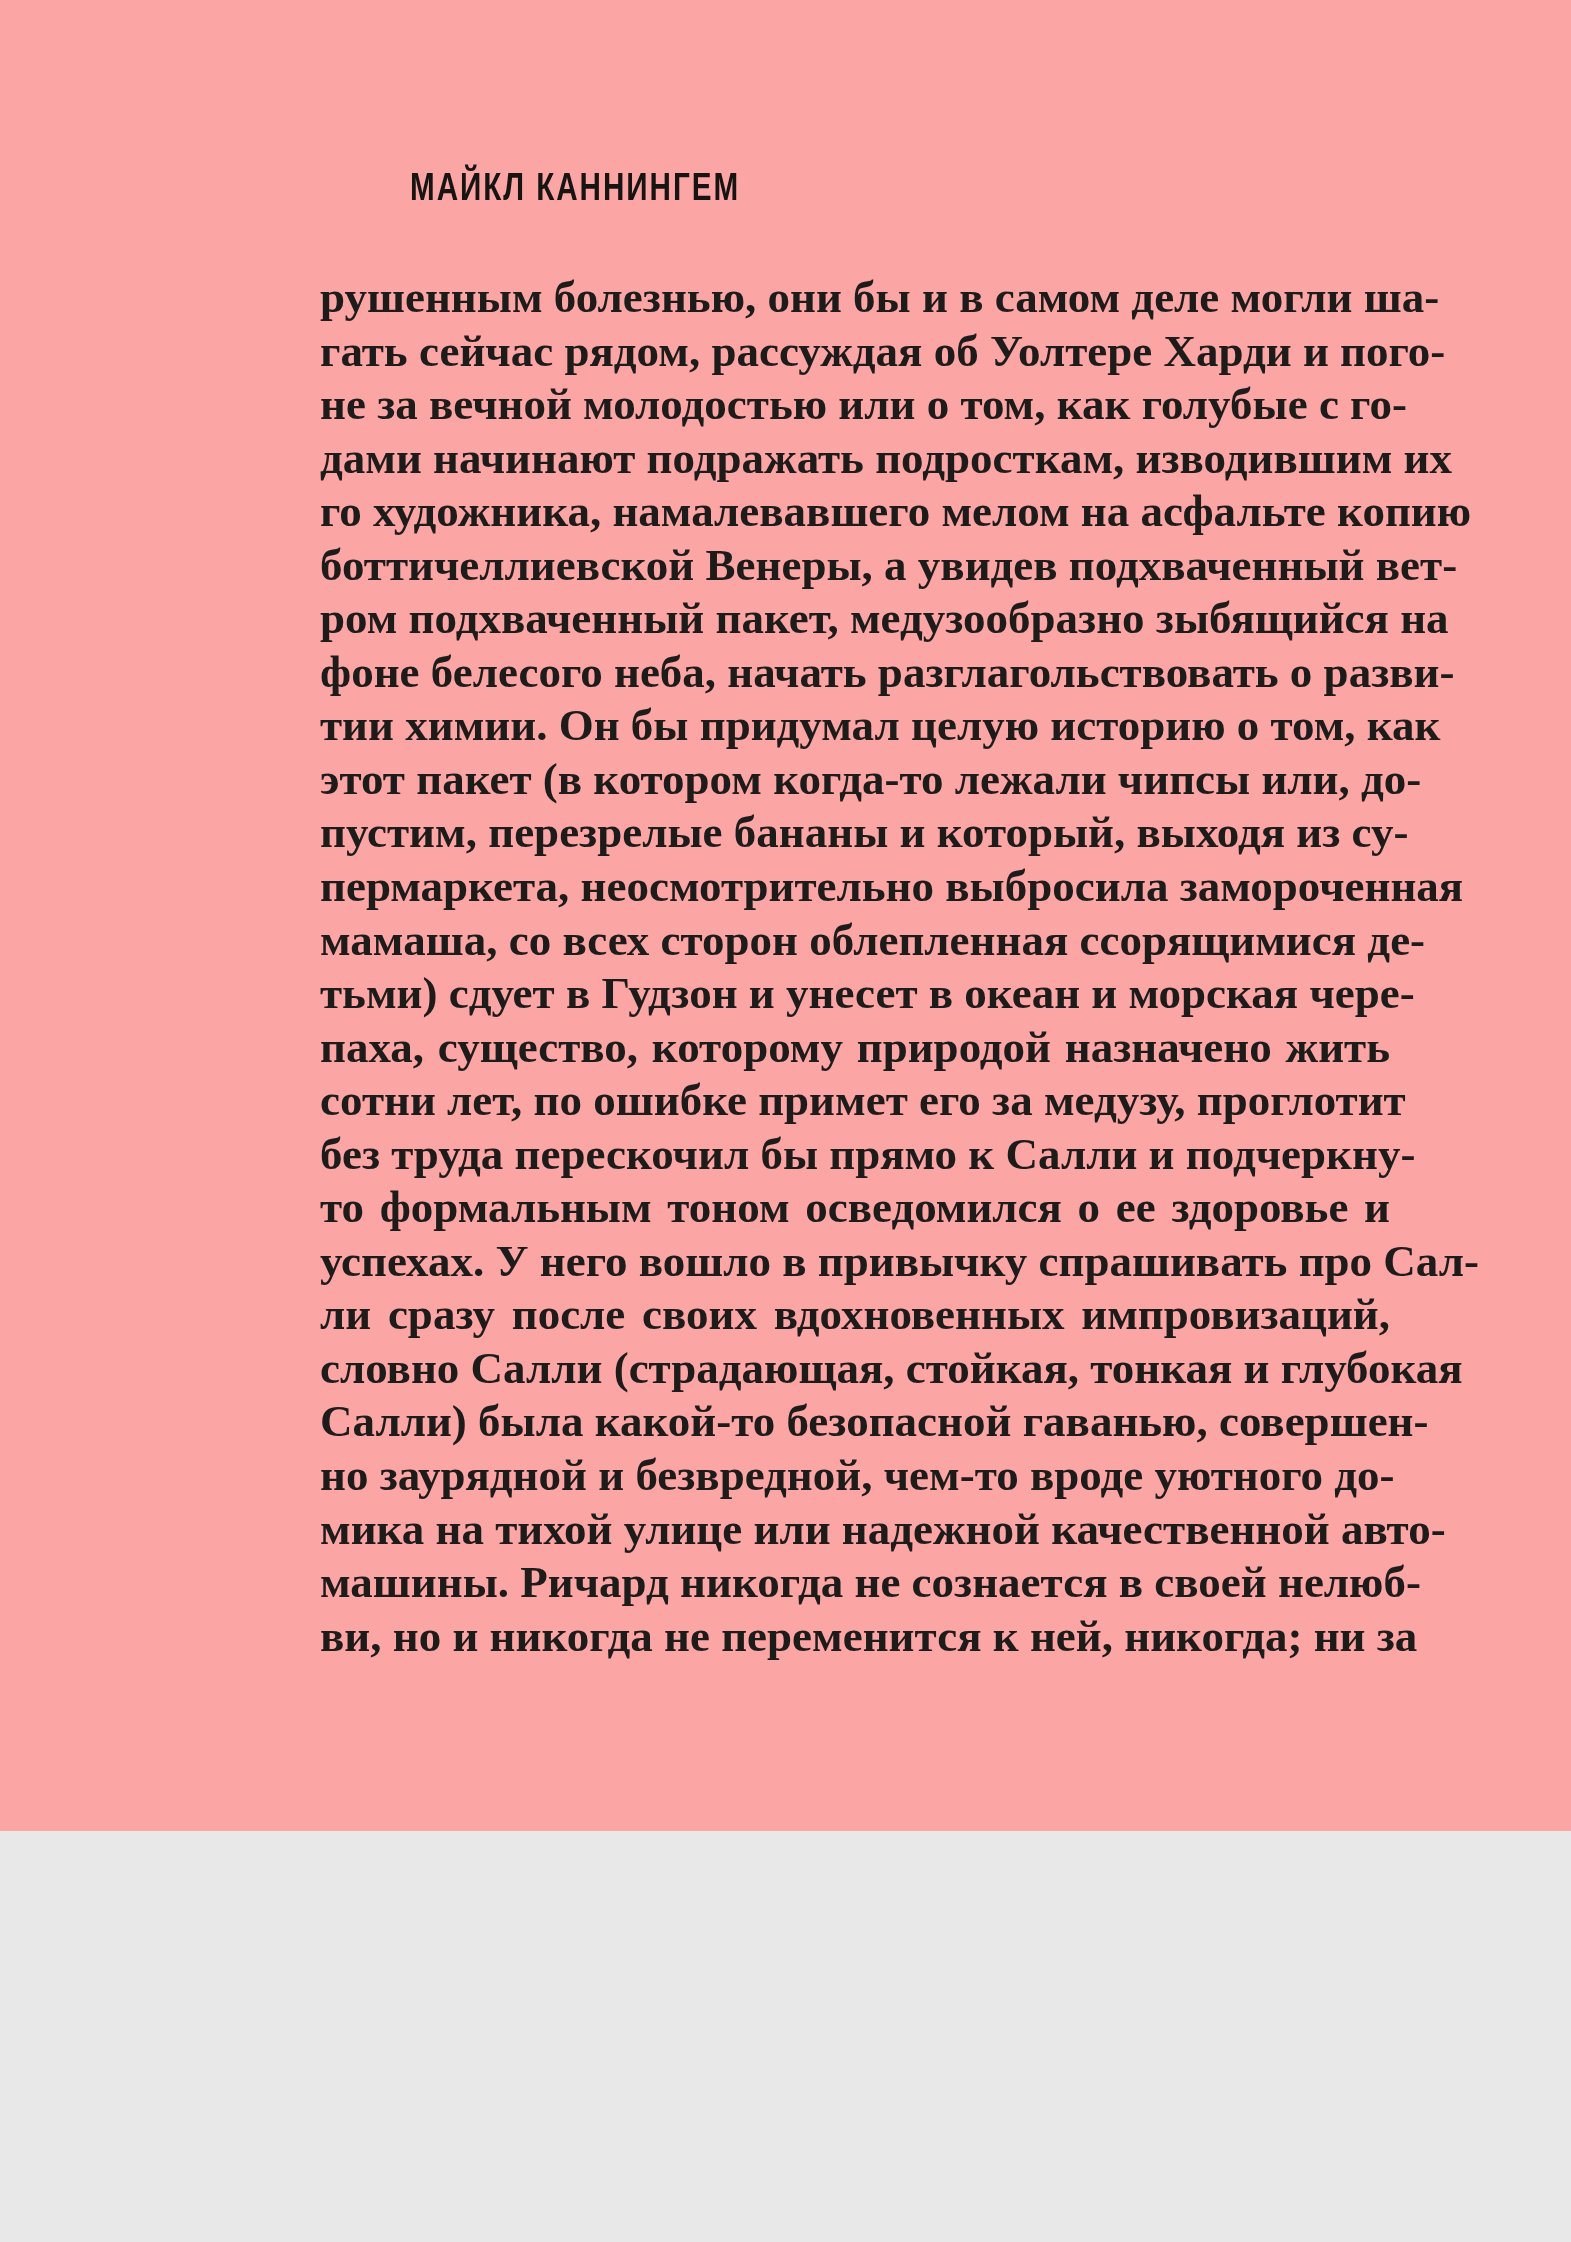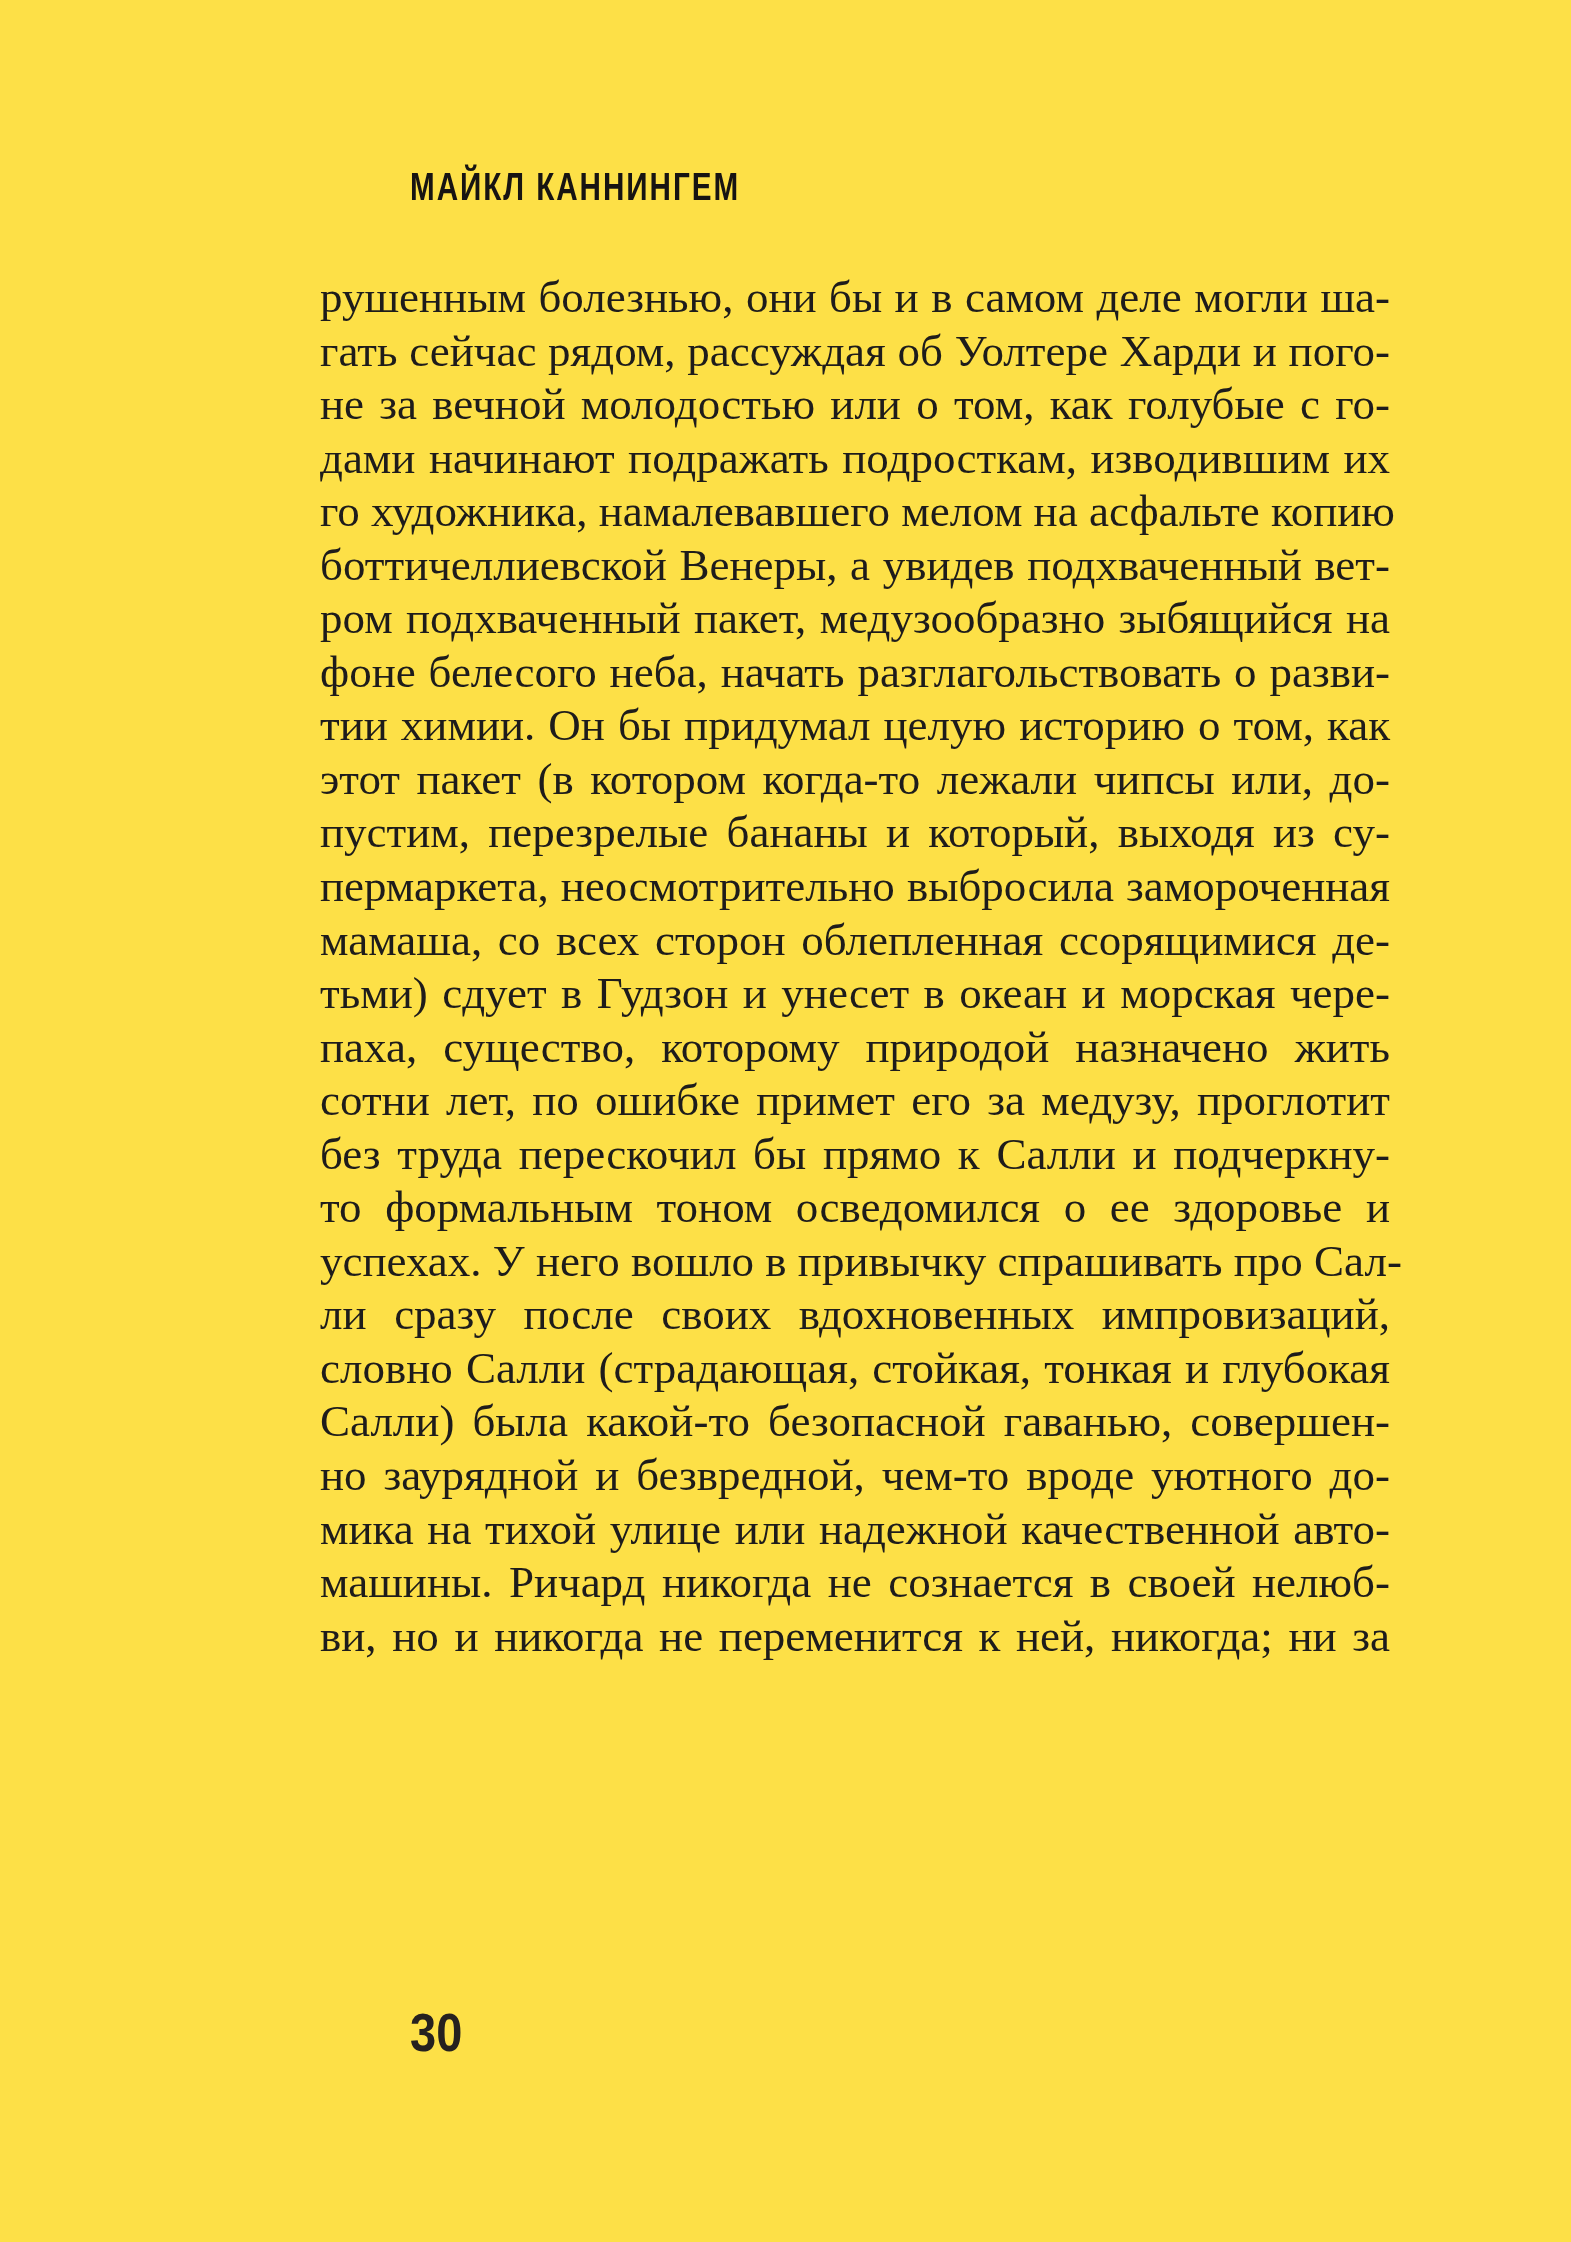--- a/index.html
+++ b/index.html
@@ -3,23 +3,23 @@
 <meta charset="utf-8">
 <style>
   html, body {
     margin: 0;
     padding: 0;
     background: #e8e8e8;
   }
   .page {
     position: relative;
     width: 1571px;
-    height: 2242px;
+    height: 1831px;
     margin: 0 auto;
-    background: #fde047;
+    background: #fca5a5;
     overflow: hidden;
   }
   .running-head {
     position: absolute;
     left: 410px;
     top: 168px;
     font-family: "Liberation Sans", "DejaVu Sans", sans-serif;
     font-weight: 700;
     font-size: 38px;
     line-height: 38px;
@@ -38,20 +38,21 @@
     font-size: 45px;
     color: #1e1c1b;
   }
   .line {
     height: 53.55px;
     line-height: 53.55px;
     text-align: justify;
     text-align-last: justify;
     text-justify: inter-word;
     white-space: nowrap;
+    font-weight: bold;
   }
   .page-number {
     position: absolute;
     left: 410px;
     top: 2005px;
     font-family: "Liberation Sans", "DejaVu Sans", sans-serif;
     font-weight: 700;
     font-size: 54px;
     line-height: 54px;
     color: #26211f;

